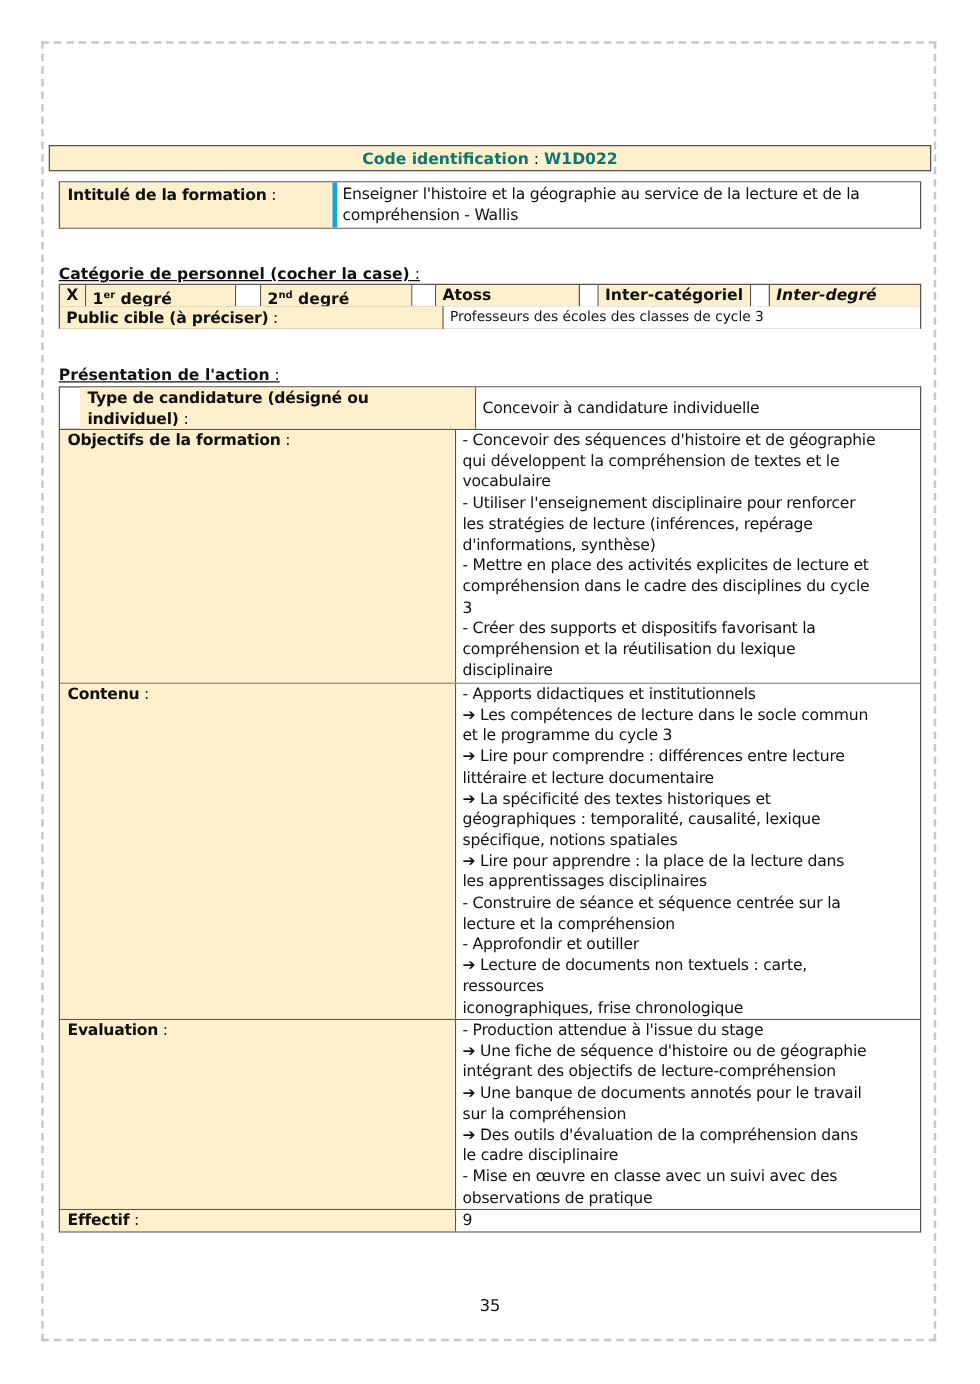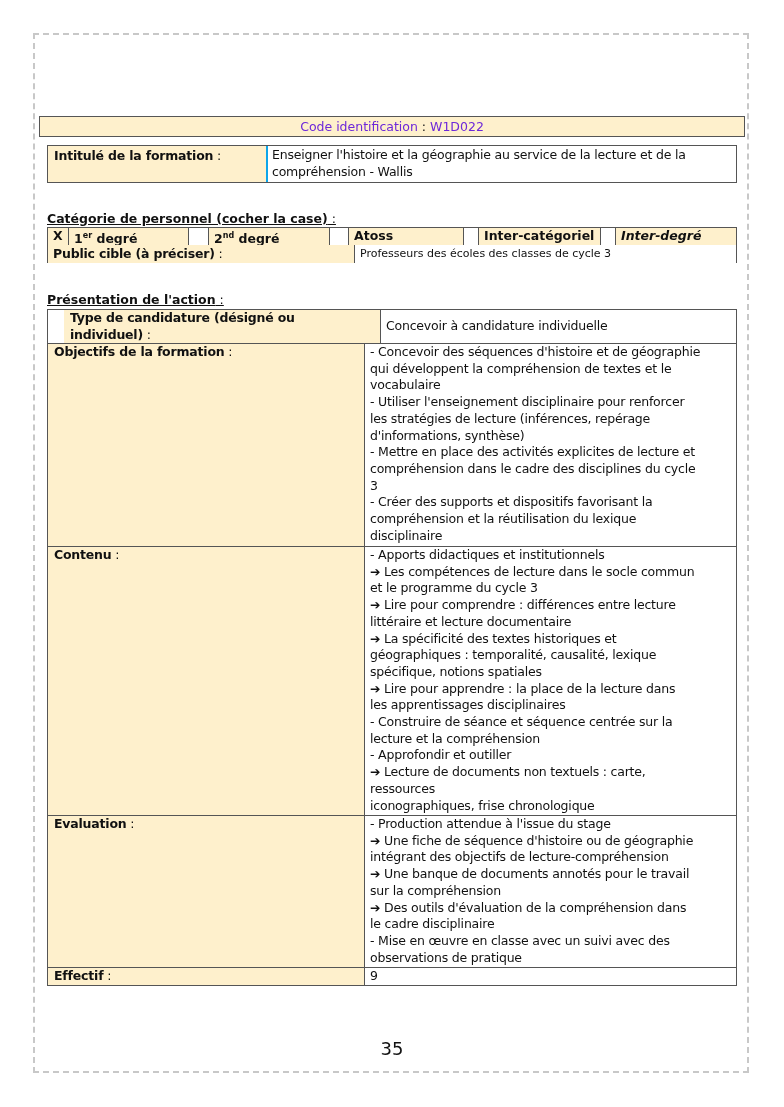--- a/index.html
+++ b/index.html
@@ -12,25 +12,25 @@
   .abs { position: absolute; box-sizing: border-box; }
   .cream { background: #fef0cc; }
   .white { background: #ffffff; }
   .lbl { font-weight: bold; font-size: 12.5px; letter-spacing: -0.2px; }
   .lbl .colon { font-weight: normal; }
   .txt { font-size: 12.5px; letter-spacing: -0.2px; line-height: 16.7px; }
 
   
   .code-bar { left: 39px; top: 116px; width: 706px; height: 21px;
     border: 1px solid #555; text-align: center; line-height: 19px; font-size: 12.5px; }
-  .code-bar .k { font-weight: normal; color: #6d28d9; }
+  .code-bar .k { font-weight: bold; color: #0f766e; }
 
   
   .intitule { left: 47px; top: 145px; width: 690px; height: 38px; border: 1px solid #555; display: flex; }
-  .intitule .c1 { width: 206px; padding: 2px 6px; border-right: 2px solid #0ea5e9; }
+  .intitule .c1 { width: 206px; padding: 2px 6px; border-right: 4px solid #0ea5e9; }
   .intitule .c2 { flex: 1; padding: 1px 4px; background: #fff; line-height: 16.5px; }
 
   .section-title { font-size: 12.5px; font-weight: bold; text-decoration: underline; }
   .section-title .colon { font-weight: normal; }
 
   
   .cat { left: 47px; top: 227px; width: 690px; height: 36px; border: 1px solid #555; }
   .cat-row1 { position: absolute; left: 0; top: 0; width: 100%; height: 17px; border-bottom: 1px solid #555; display: flex; }
   .cat-row1 > div { border-right: 1px solid #555; height: 17px; box-sizing: border-box;
     font-size: 12.5px; font-weight: bold; line-height: 16px; padding-left: 5px; }
@@ -41,21 +41,21 @@
   .cat-row2 .c2 { flex: 1; background: #fff; padding-left: 5px; line-height: 17px; font-size: 11px; }
 
   
   .pres { left: 47px; top: 309px; width: 690px; border: 1px solid #555; }
   .pres-row { display: flex; border-bottom: 1px solid #555; }
   .pres-row:last-child { border-bottom: none; }
   .pres-row .c1 { width: 317px; padding: 0 6px; border-right: 1px solid #555; box-sizing: border-box; line-height: 16.7px; }
   .pres-row .c2 { flex: 1; background: #fff; padding: 0 5px; }
   .line { display: block; white-space: nowrap; }
 
-  .page-number { left: 0; width: 784px; top: 1038px; text-align: center; font-size: 18px; }
+  .page-number { left: 0; width: 784px; top: 1038px; text-align: center; font-size: 13px; }
 </style>
 </head>
 <body>
 
 <div class="page-border"></div>
 
 <div class="abs code-bar cream">
   <span class="k">Code identification</span><span> : </span><span class="k">W1D022</span>
 </div>
 

